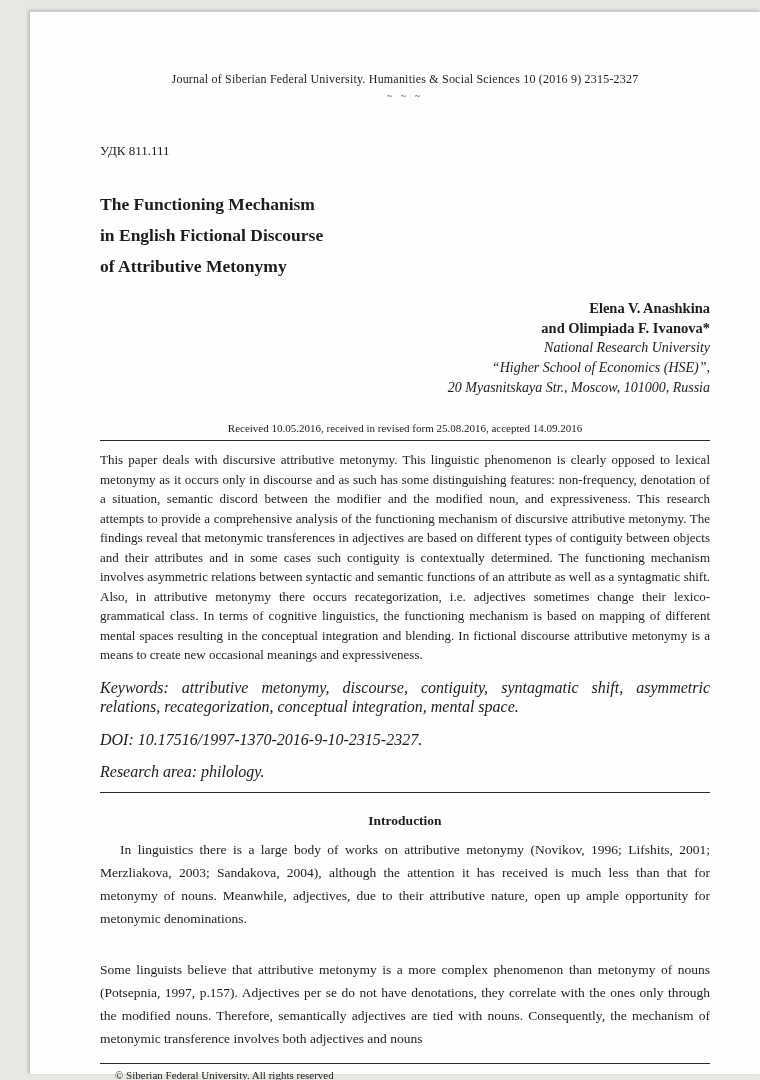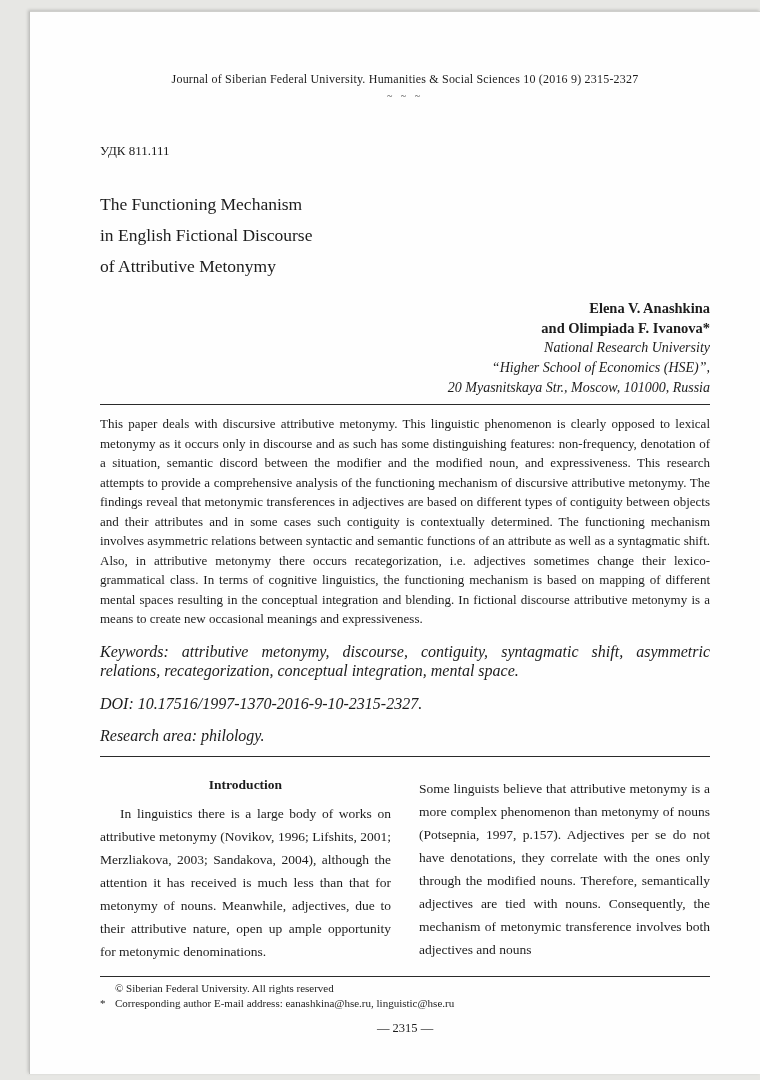--- a/index.html
+++ b/index.html
@@ -21,21 +21,21 @@
     border-top: 1px solid #cfcfcc;
     box-shadow: -1px -1px 3px rgba(0,0,0,0.18);
     padding: 60px 50px 0 70px;
   }
 
   .journal-line { text-align: center; font-size: 12px; letter-spacing: .2px; }
   .tilde-row { text-align: center; font-size: 10px; color: #444; margin-top: 3px; letter-spacing: 3px; }
 
   .udc { font-size: 13px; margin-top: 42px; }
 
-  .title { margin-top: 30px; font-weight: normal; font-size: 17.5px; line-height: 31px; }
+  .title { margin-top: 30px; font-weight: bold; font-size: 17.5px; line-height: 31px; }
 
   .authors { margin-top: 16px; text-align: right; }
   .author-line { font-weight: bold; font-size: 14.5px; line-height: 20px; }
   .affil-line { font-style: italic; font-size: 14px; line-height: 20px; }
 
   .received { margin-top: 24px; text-align: center; font-size: 11px; }
 
   hr.rule {
     border: none; border-top: 1px solid #2a2a2a;
     height: 0; margin: 6px 0 0 0;
@@ -52,20 +52,21 @@
     font-style: italic;
     font-size: 16px;
     line-height: 19.5px;
     text-align: justify;
   }
 
   .columns {
     margin-top: 20px;
     display: flex;
     gap: 28px;
+    flex-direction: column;
   }
   .col { flex: 1 1 0; }
   .section-heading {
     text-align: center;
     font-weight: bold;
     font-size: 13.5px;
     margin-bottom: 9px;
   }
   .body-par {
     font-size: 13.5px;
@@ -99,20 +100,21 @@
     </div>
 
     <div class="authors">
       <div class="author-line">Elena V. Anashkina</div>
       <div class="author-line">and Olimpiada F. Ivanova*</div>
       <div class="affil-line">National Research University</div>
       <div class="affil-line">“Higher School of Economics (HSE)”,</div>
       <div class="affil-line">20 Myasnitskaya Str., Moscow, 101000, Russia</div>
     </div>
 
+    <div class="received">Received 10.05.2016, received in revised form 25.08.2016, accepted 14.09.2016</div>
 
     <hr class="rule">
 
     <div class="abstract">This paper deals with discursive attributive metonymy. This linguistic phenomenon is clearly opposed to lexical metonymy as it occurs only in discourse and as such has some distinguishing features: non-frequency, denotation of a situation, semantic discord between the modifier and the modified noun, and expressiveness. This research attempts to provide a comprehensive analysis of the functioning mechanism of discursive attributive metonymy. The findings reveal that metonymic transferences in adjectives are based on different types of contiguity between objects and their attributes and in some cases such contiguity is contextually determined. The functioning mechanism involves asymmetric relations between syntactic and semantic functions of an attribute as well as a syntagmatic shift. Also, in attributive metonymy there occurs recategorization, i.e. adjectives sometimes change their lexico-grammatical class. In terms of cognitive linguistics, the functioning mechanism is based on mapping of different mental spaces resulting in the conceptual integration and blending. In fictional discourse attributive metonymy is a means to create new occasional meanings and expressiveness.</div>
 
     <div class="meta-italic">Keywords: attributive metonymy, discourse, contiguity, syntagmatic shift, asymmetric relations, recategorization, conceptual integration, mental space.</div>
     <div class="meta-italic">DOI: 10.17516/1997-1370-2016-9-10-2315-2327.</div>
     <div class="meta-italic">Research area: philology.</div>
 
     <hr class="rule" style="margin-top:10px;">

